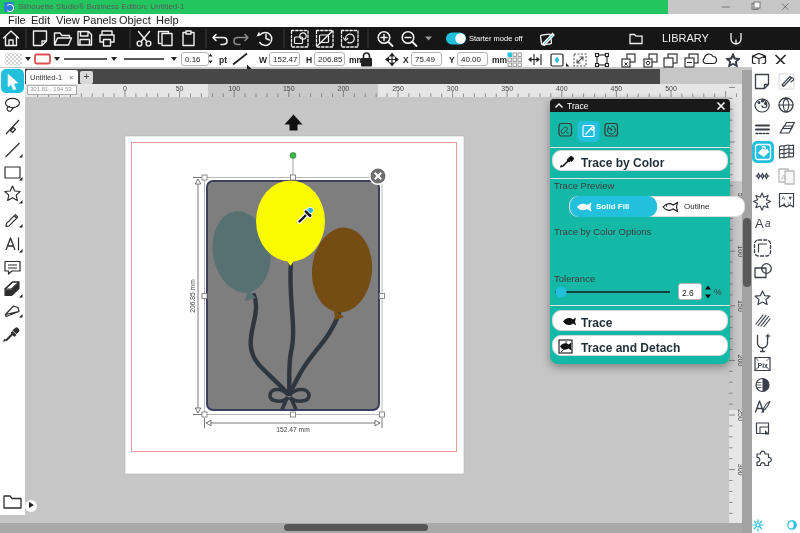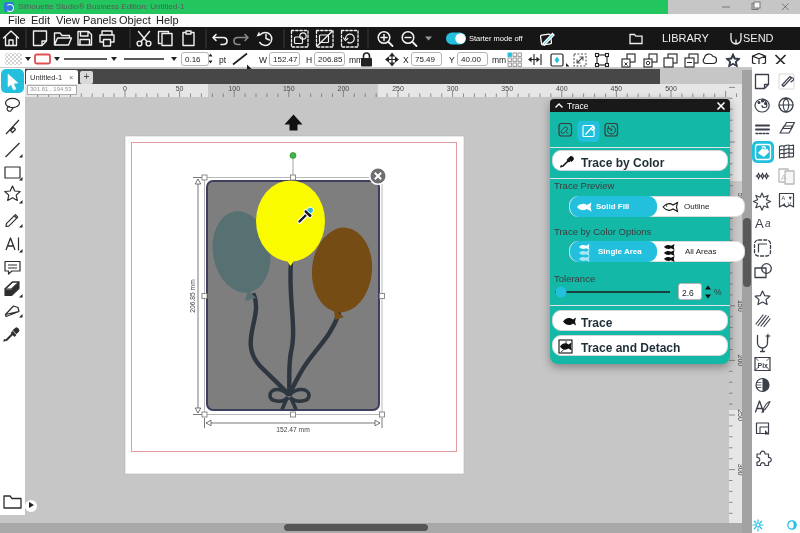--- a/index.html
+++ b/index.html
@@ -23,21 +23,21 @@
   
   #tab-design { position:absolute; left:527px; top:27px; width:98px; height:23px; background:#23c0de; border-radius:0 6px 0 0; color:#fff; }
   #tab-library { position:absolute; left:626px; top:27px; width:87px; height:23px; background:#161616; border-radius:6px 6px 0 0; color:#f0f0f0;margin-left:16px; }
   #tab-send { position:absolute; left:714px; top:27px; width:86px; height:23px; background:#161616; color:#f0f0f0; }
   .modetab { font-size:11px; }
   .modetab .lbl { position:absolute; top:5px; }
 
   
   #optionsbar { left:0; top:50px; width:800px; height:18px; background:#fff; border-bottom:1px solid #c9c9c9; }
   .numbox { position:absolute; top:1px; height:14px; border:1px solid #b5b5b5; border-radius:3px; background:#fff; font-size:8px; color:#222; padding:2px 0 0 3px; }
-  .olbl { position:absolute; top:4px; font-size:8.5px; color:#222; }
+  .olbl { position:absolute; top:4px; font-size:8.5px; color:#222;font-weight:bold; }
 
   
   #tabstrip { left:24px; top:69px; width:636px; height:15px; background:#474747; }
   #toolbadge { left:1px; top:69px; width:23px; height:24px; background:#23c0de; border-radius:5px; z-index:5; }
   #doctab { position:absolute; left:2px; top:1px; width:52px; height:15px; background:#fff; border-radius:2px 2px 0 0; font-size:7.5px; color:#333; padding:3px 0 0 4px; }
   #plustab { position:absolute; left:56px; top:2px; width:13px; height:13px; background:#d9d9d9; border-radius:2px; color:#444; font-size:10px; text-align:center; line-height:12px; }
 
   
   #hruler { left:25px; top:84px; width:716px; height:13px; background:#e6e6e6; }
   #hruler .selband { position:absolute; left:183px; top:0; width:170px; height:13px; background:#c9c9c9; }
@@ -160,23 +160,20 @@
   <svg class="abs" style="left:629px;top:33px;width:14px;height:12px;z-index:4" fill="none" stroke="#f0f0f0" stroke-width="1.3">
     <path d="M1 10.5 V1.5 H5.5 L7 3.2 H13 V10.5 Z"></path>
   </svg>
 
   <svg class="abs" style="left:729px;top:32px;width:14px;height:14px;z-index:4" fill="none" stroke="#f0f0f0" stroke-width="1.3">
     <path d="M2 1 V7 A5 5 0 0 0 12 7 V1 M4.5 11.5 H9.5 M7 7.5 V11.5"></path>
   </svg>
 
   <div id="tab-library" class="modetab abs">
       <span class="lbl" style="left:20px">LIBRARY</span>
-    </div>
-  <div id="tab-send" class="modetab abs">
-      <span class="lbl" style="left:29px">SEND</span>
     </div>
 
   <div id="optionsbar" class="abs"></div>
   <svg class="abs" style="left:0;top:50px;width:800px;height:19px" fill="none" stroke="#222" stroke-width="1.3">
 
     <defs>
         <pattern id="chk" width="4" height="4" patternUnits="userSpaceOnUse">
           <rect width="2" height="2" fill="#d2d2d2" stroke="none"></rect>
           <rect x="2" y="2" width="2" height="2" fill="#d2d2d2" stroke="none"></rect>
           <rect x="2" width="2" height="2" fill="#ffffff" stroke="none"></rect>
@@ -674,35 +671,20 @@
           <path d="M1 6 C4 2.5 8 2 11 4 L15.5 1.5 L14.5 6 L15.5 10.5 L11 8 C8 10 4 9.5 1 6 Z"></path>
         </svg>
       <span class="t1">Solid Fill</span>
       <svg style="position:absolute;left:92px;top:4px;width:18px;height:12px;z-index:3" fill="none" stroke="#111" stroke-width="1.1">
           <path d="M1 6 C4 2.5 8 2 11 4 L15.5 1.5 L14.5 6 L15.5 10.5 L11 8 C8 10 4 9.5 1 6 Z"></path>
           <circle cx="4.5" cy="5" r="0.7" fill="#111" stroke="none"></circle>
         </svg>
       <span class="t2">Outline</span>
     </div>
     <div class="plabel" style="top:127px">Trace by Color Options</div>
-    <div class="pseg" style="top:141.5px">
-      <div class="on"></div>
-      <svg style="position:absolute;left:8px;top:1px;width:16px;height:19px;z-index:3" fill="#fff">
-          <path d="M1 4 C3 1.8 6 1.5 8 2.8 L11.5 1 L10.8 4 L11.5 7 L8 5.2 C6 6.5 3 6.2 1 4 Z" opacity="0.95"></path>
-          <path d="M1 10 C3 7.8 6 7.5 8 8.8 L11.5 7 L10.8 10 L11.5 13 L8 11.2 C6 12.5 3 12.2 1 10 Z" opacity="0.6"></path>
-          <path d="M1 16 C3 13.8 6 13.5 8 14.8 L11.5 13 L10.8 16 L11.5 19 L8 17.2 C6 18.5 3 18.2 1 16 Z" opacity="0.6"></path>
-        </svg>
-      <span class="t1" style="left:28px">Single Area</span>
-      <svg style="position:absolute;left:93px;top:1px;width:16px;height:19px;z-index:3" fill="#111">
-          <path d="M1 4 C3 1.8 6 1.5 8 2.8 L11.5 1 L10.8 4 L11.5 7 L8 5.2 C6 6.5 3 6.2 1 4 Z"></path>
-          <path d="M1 10 C3 7.8 6 7.5 8 8.8 L11.5 7 L10.8 10 L11.5 13 L8 11.2 C6 12.5 3 12.2 1 10 Z"></path>
-          <path d="M1 16 C3 13.8 6 13.5 8 14.8 L11.5 13 L10.8 16 L11.5 19 L8 17.2 C6 18.5 3 18.2 1 16 Z"></path>
-        </svg>
-      <span class="t2" style="left:115px">All Areas</span>
-    </div>
     <div class="plabel" style="top:174px">Tolerance</div>
     <svg style="position:absolute;left:0;top:186px;width:126px;height:14px">
       <line x1="5" y1="7" x2="120" y2="7" stroke="#1a1a1a" stroke-width="1.6"></line>
       <circle cx="11" cy="7" r="5.5" fill="#23c0de"></circle>
     </svg>
     <div class="numbox" style="left:128px;top:184px;width:24px;height:17px;font-size:8.5px;padding-top:4px">2.6</div>
     <svg style="position:absolute;left:153px;top:185px;width:10px;height:16px" fill="#111">
         <path d="M2 5.5 L5 1.5 L8 5.5 Z M2 10.5 L5 14.5 L8 10.5 Z"></path>
       </svg>
     <div class="plabel" style="left:164px;top:188px;font-size:8.5px">%</div>

